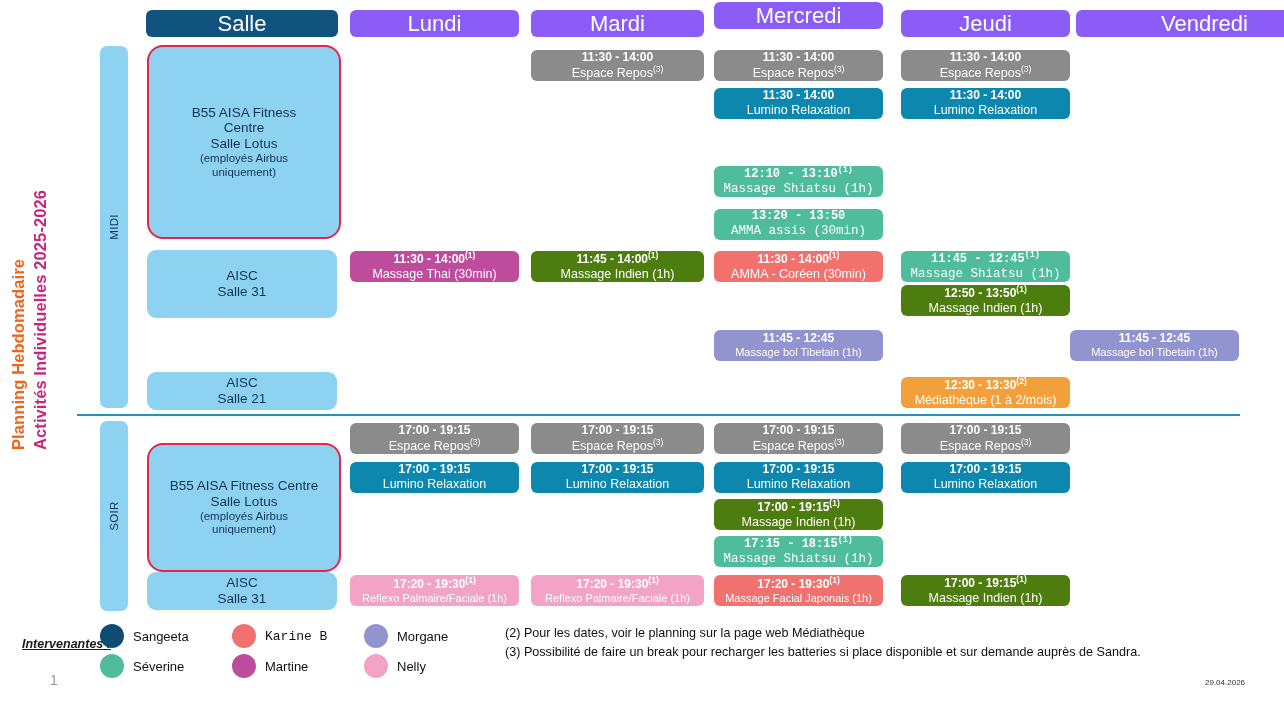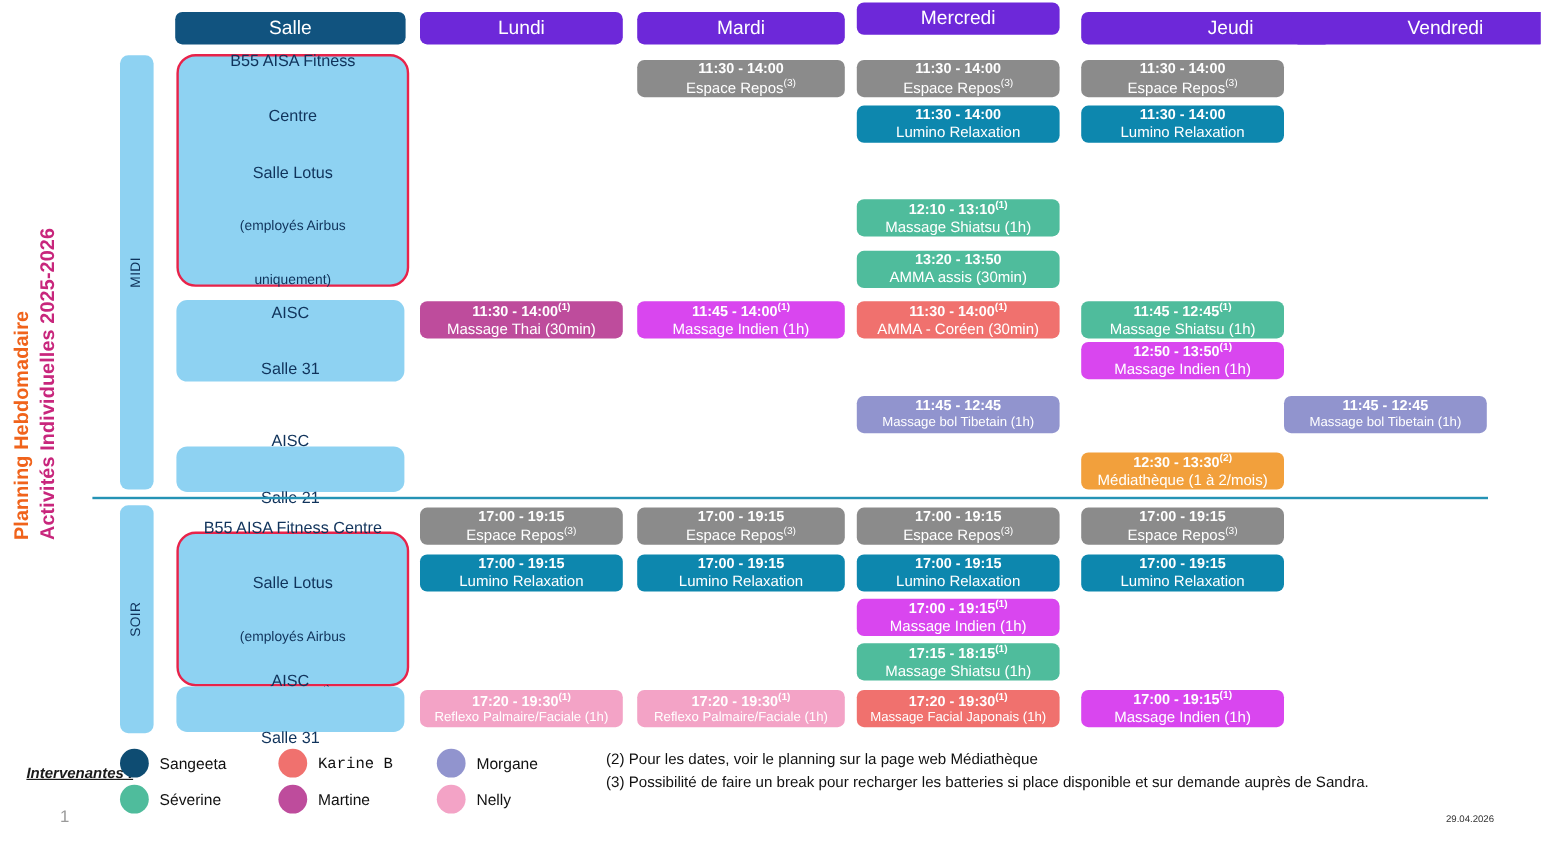--- a/index.html
+++ b/index.html
@@ -31,52 +31,52 @@
   .period span{
     position:absolute;left:50%;top:50%;
     transform:translate(-50%,-50%) rotate(-90deg);
     white-space:nowrap;color:#10335B;font-size:11.5px;letter-spacing:.3px;
   }
 
   
   .hdr{
     position:absolute;height:27px;border-radius:6px;
     display:flex;align-items:center;justify-content:center;
-    color:#ffffff;font-size:16px;
+    color:#ffffff;font-size:22px;
   }
   .hdr.salle{background:#11537F;}
-  .hdr.day{background:#6d28d9;}
+  .hdr.day{background:#8b5cf6;}
 
   
   .room{
     position:absolute;background:#8ED2F2;border-radius:9px;
     display:flex;flex-direction:column;align-items:center;justify-content:center;
-    color:#10335B;text-align:center;line-height:1.18;gap:31px;
+    color:#10335B;text-align:center;line-height:1.18;
   }
   .room .r1{font-size:13.5px;}
   .room .r2{font-size:13.5px;}
   .room .r3{font-size:11.5px;}
   .room.highlight{border:2.5px solid #E8234A;border-radius:16px;}
 
   
   .ev{
     position:absolute;border-radius:6px;color:#ffffff;
     display:flex;flex-direction:column;align-items:center;justify-content:center;
     text-align:center;line-height:1.16;padding:1px 2px;box-sizing:border-box;
   }
   .ev .t{font-weight:bold;font-size:12px;}
   .ev .t sup{font-size:8.5px;font-weight:bold;vertical-align:super;}
   .ev .n{font-size:12.5px;}
   .ev.small .n{font-size:11px;}
 
   
   .c-grey   {background:#8B8B8B;}
   .c-teal   {background:#0D87AE;}
-  .c-green  {background:#4FBC9C;}
-  .c-navy   {background:#d946ef;}
+  .c-green  {background:#4FBC9C;font-family:Liberation Mono, monospace;}
+  .c-navy   {background:#4d7c0f;}
   .c-coral  {background:#F0716E;}
   .c-magenta{background:#BE4C9C;}
   .c-purple {background:#9194CE;}
   .c-orange {background:#F2A03C;}
   .c-pink   {background:#F3A3C6;}
 
   
   .divider{position:absolute;height:2px;background:#2593B5;}
 
   
@@ -111,21 +111,21 @@
     <span>MIDI</span>
   </div>
   <div class="period" style="left:100px;top:421px;height:190px;">
     <span>SOIR</span>
   </div>
 
   <div class="hdr salle" style="left:146px;top:10px;width:192px;">Salle</div>
   <div class="hdr day" style="left:350px;top:10px;width:169px;">Lundi</div>
   <div class="hdr day" style="left:531px;top:10px;width:173px;">Mardi</div>
   <div class="hdr day" style="left:714px;top:2px;width:169px;">Mercredi</div>
-  <div class="hdr day" style="left:901px;top:10px;width:169px;padding-left:40px;">Jeudi</div>
+  <div class="hdr day" style="left:901px;top:10px;width:169px;">Jeudi</div>
   <div class="hdr day" style="left:1076px;top:10px;width:169px;padding-left:44px;">Vendredi</div>
 
   <div class="room highlight" style="left:147px;top:45px;width:190px;height:190px;">
     <div class="r1">B55 AISA Fitness</div>
     <div class="r1">Centre</div>
     <div class="r1">Salle Lotus</div>
     <div class="r3">(employés Airbus</div>
     <div class="r3">uniquement)</div>
   </div>
   <div class="room" style="left:147px;top:250px;width:190px;height:68px;">

